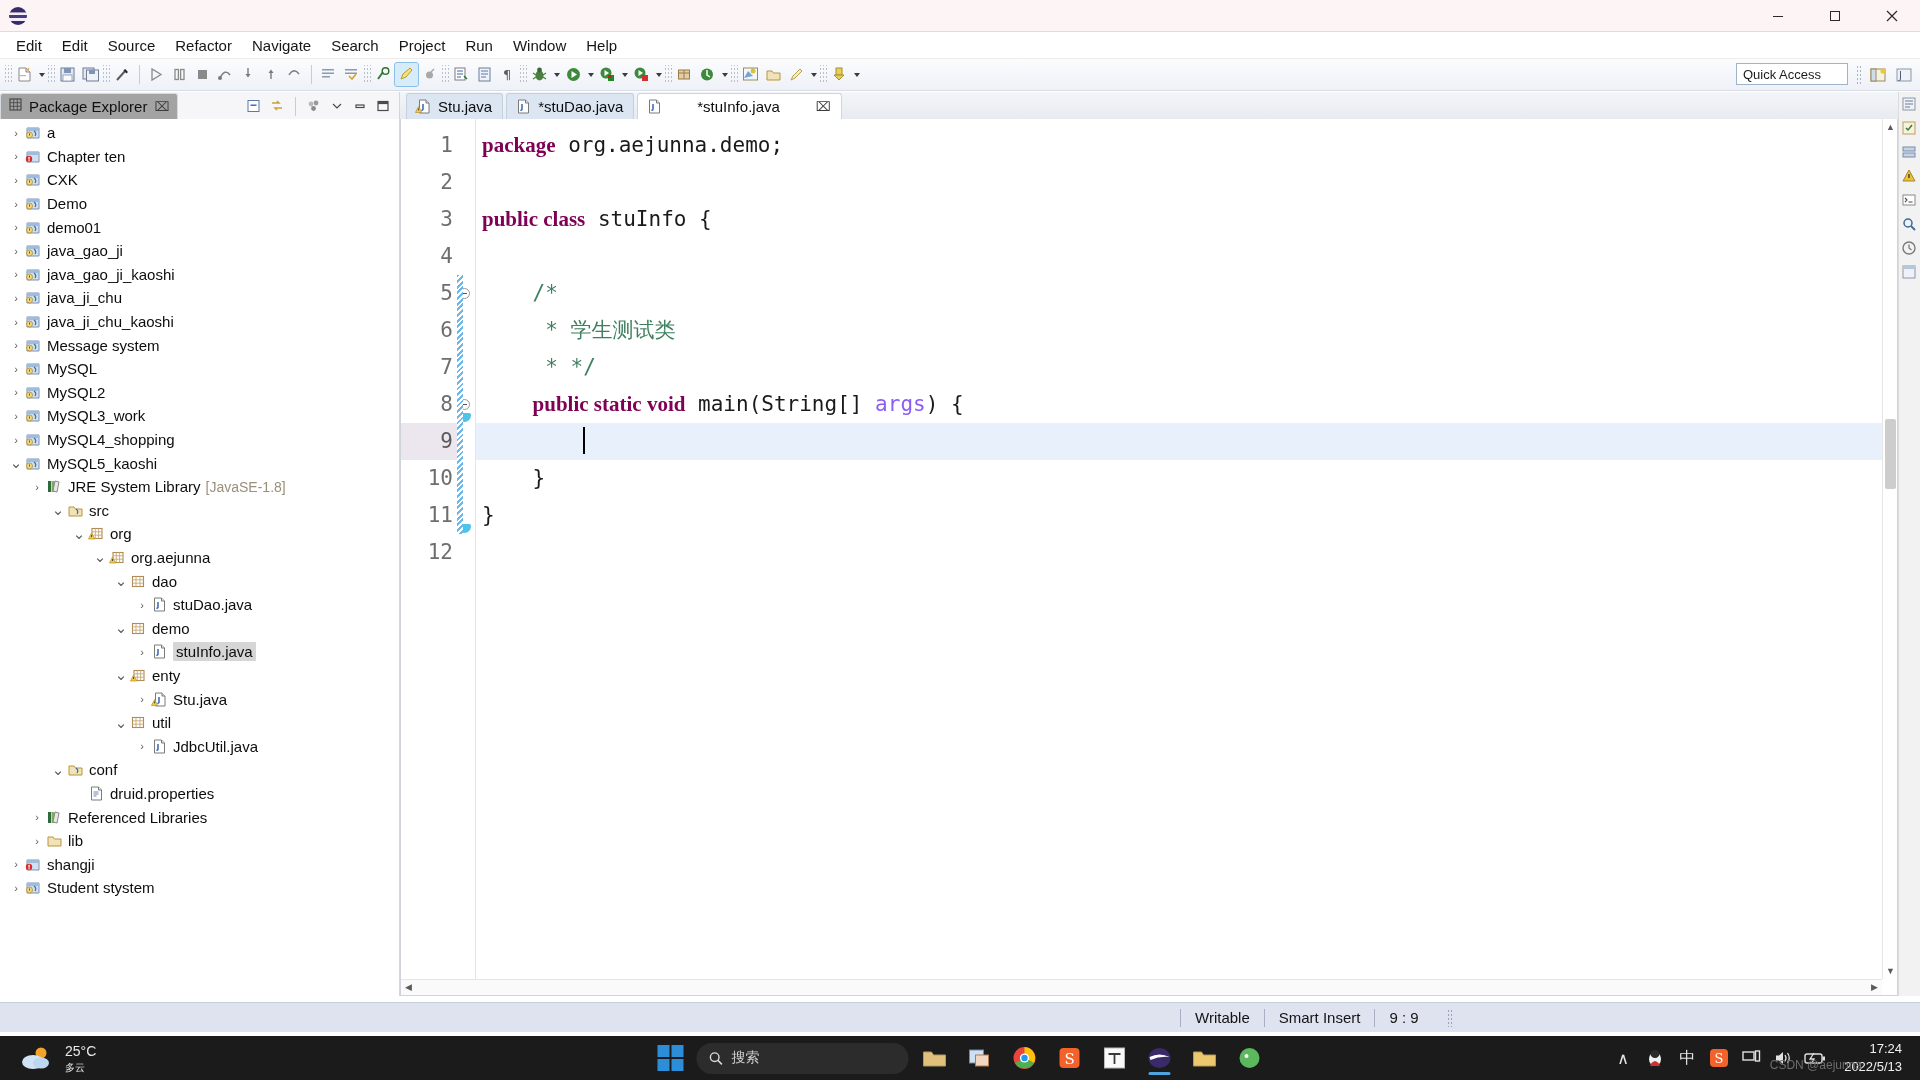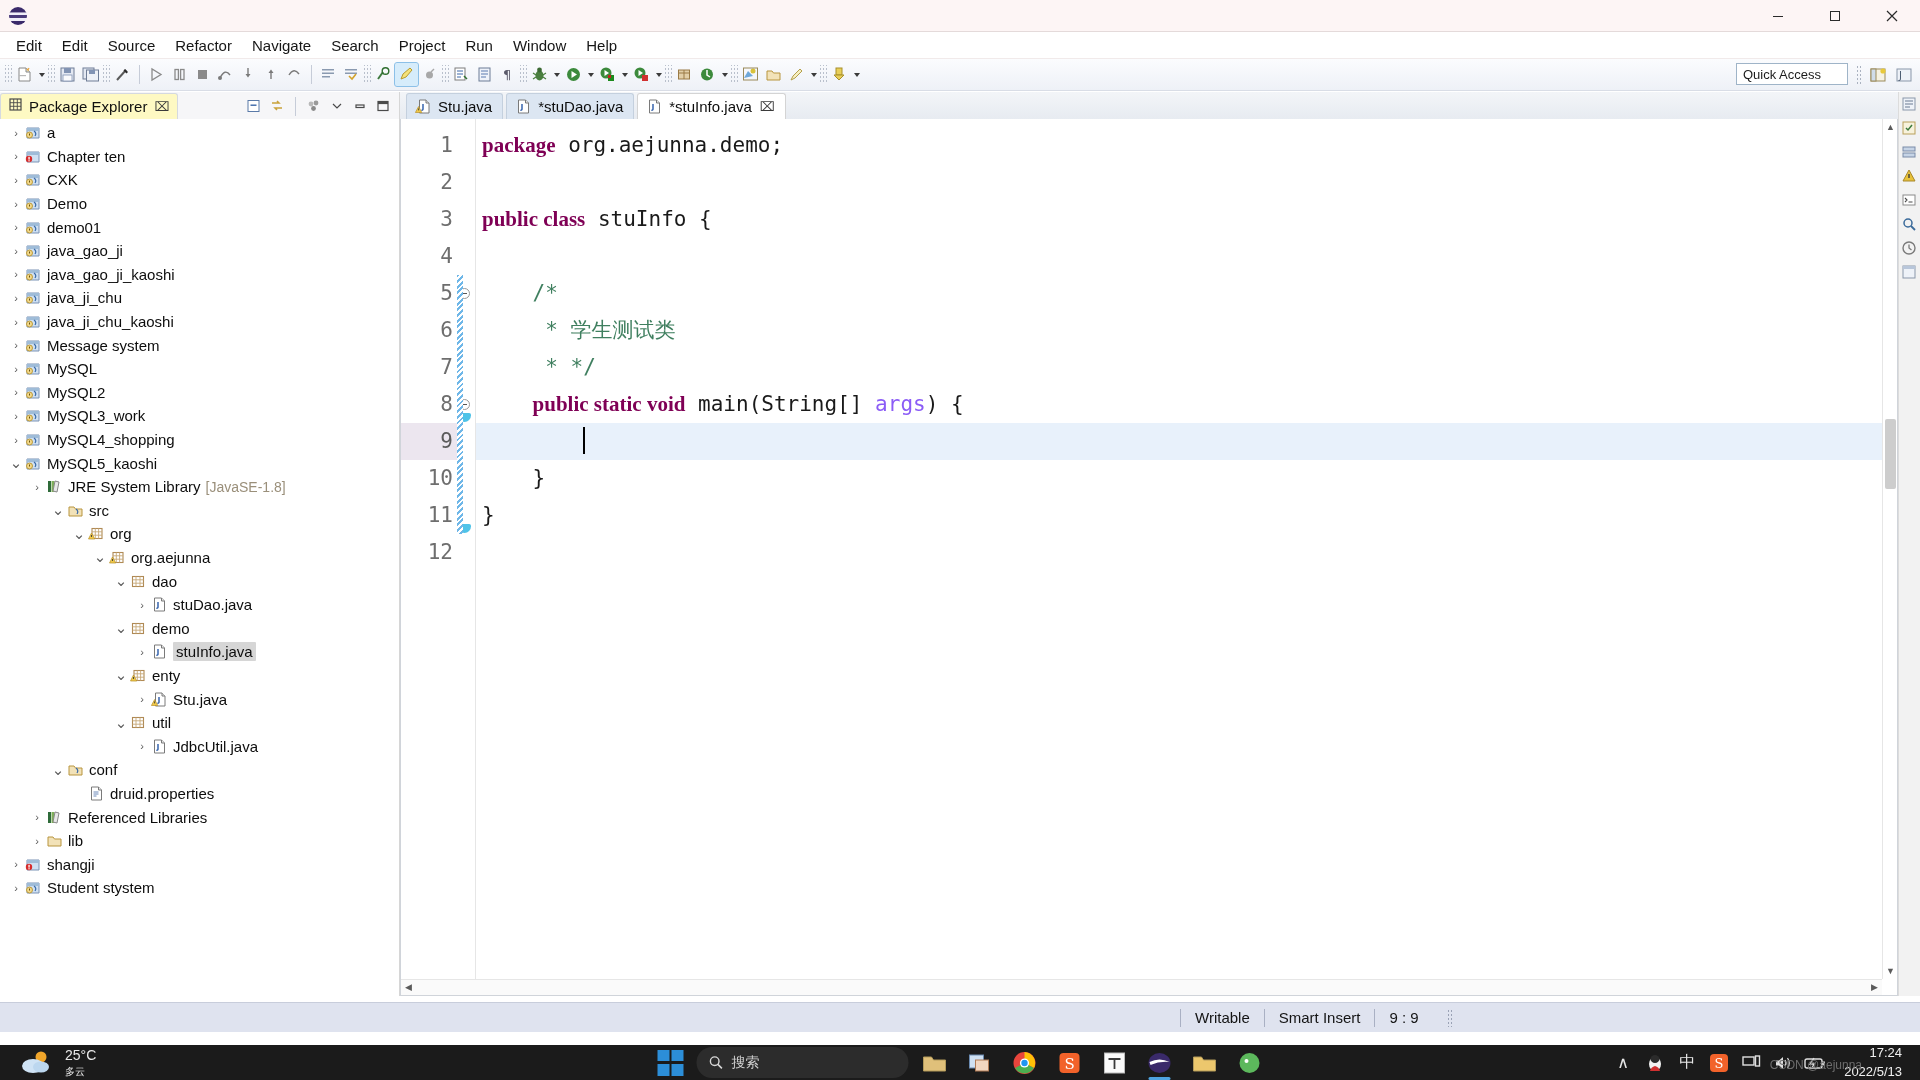--- a/index.html
+++ b/index.html
@@ -83,21 +83,21 @@
     position: absolute; top: 92px; left: 0; right: 0; bottom: 84px;
     background: #f2f2f2; display: flex;
   }
 
   
   .explorer { width: 400px; background: #ffffff; display: flex; flex-direction: column;
      border-right: 1px solid #d6d6d6; }
   .view-tabrow { height: 27px; display: flex; align-items: flex-end; background: #f6f6f8; position: relative; }
   .view-tab {
     display: flex; align-items: center; height: 26px; padding: 0 8px 0 7px;
-    background: #fef9c3; border-top: 1px solid #d5d9e0; border-left: 1px solid #d5d9e0;
+    background: #a3a3a3; border-top: 1px solid #d5d9e0; border-left: 1px solid #d5d9e0;
     border-right: 1px solid #d5d9e0; border-top-left-radius: 3px; border-top-right-radius: 3px;
   }
   .view-tab .pe-icon { margin-right: 6px; }
   .view-tab-label { font-size: 15px; color: #101010; }
   .view-tab-close { margin-left: 7px; font-size: 13px; color: #3b3b3b; }
   .view-actions { margin-left: auto; display: flex; align-items: center; height: 26px; padding-right: 6px; gap: 3px; }
   .va-btn { width: 20px; height: 20px; display: flex; align-items: center; justify-content: center; }
   .tree { flex: 1; overflow: hidden; padding-top: 2px; font-size: 15px; color: #0d0d0d; }
   .trow { display: flex; align-items: center; height: 23.6px; white-space: nowrap; padding-left: 6px; }
   .trow.selected .tlabel-bg { background: #d6d6d6; padding: 1px 3px; border-radius: 1px; }
@@ -110,21 +110,21 @@
 
   
   .editor-area { flex: 1; display: flex; flex-direction: column; background: #f2f4f7; min-width: 0; }
   .etabrow { height: 27px; display: flex; align-items: flex-end; padding-left: 6px;
      background: linear-gradient(#f3f5f8,#e7ebf1); }
   .etab {
     display: flex; align-items: center; height: 26px; padding: 0 10px 0 8px;
     background: #dce6f2; border: 1px solid #c4d0de; border-bottom: none;
     border-top-left-radius: 3px; border-top-right-radius: 3px; margin-right: 3px;
   }
-  .etab.active { background: #ffffff; border-color: #d4d4d4; }
+  .etab.active { background: #ffffff; border-color: #d4d4d4; gap: 28px; }
   .etab-label { font-size: 15px; color: #0d0d0d; margin-left: 6px; }
   .etab-close { margin-left: 8px; font-size: 13px; color: #3b3b3b; }
   .editor-body { flex: 1; display: flex; background: #ffffff; position: relative;
      border: 1px solid #d0d4da; border-top: none; min-height: 0; }
   .gutter-wrap { display: flex; flex: none; }
   .linenums {
     width: 56px; background: #ffffff; text-align: right;
     font-family: "DejaVu Sans Mono", monospace; font-size: 21px; color: #6e6e6e;
     padding-top: 8px; user-select: none;
   }
@@ -186,21 +186,21 @@
     background: #dfe3ef; display: flex; align-items: center;
     font-size: 15px; color: #141414; border-top: 1px solid #c8cddb;
   }
   .sb-cell { padding: 0 14px; height: 20px; display: flex; align-items: center; }
   .sb-div { width: 1px; height: 18px; background: #a9b0c3; }
   .sb-grip { width: 6px; height: 18px; margin-left: 14px;
     background-image: radial-gradient(#9aa2b5 1px, transparent 1px); background-size: 3px 4px; }
 
   
   .taskbar {
-    position: absolute; left: 0; right: 0; bottom: 0; height: 35px;
+    position: absolute; left: 0; right: 0; bottom: 0; height: 44px;
     background: #1b1b1b; display: flex; align-items: center;
   }
   .tb-weather { display: flex; align-items: center; margin-left: 20px; }
   .weather-text { margin-left: 11px; color: #e9e9e9; font-size: 14px; line-height: 1.35; }
   .weather-text div:last-child { font-size: 10px; }
   .tb-center { position: absolute; left: 50%; transform: translateX(-50%);
     display: flex; align-items: center; gap: 7px; }
   .win-logo { width: 26px; height: 26px; display:grid; grid-template-columns: 1fr 1fr;
     grid-template-rows: 1fr 1fr; gap: 2.5px; }
   .win-logo i { background: #2c8ed8; display:block; }

